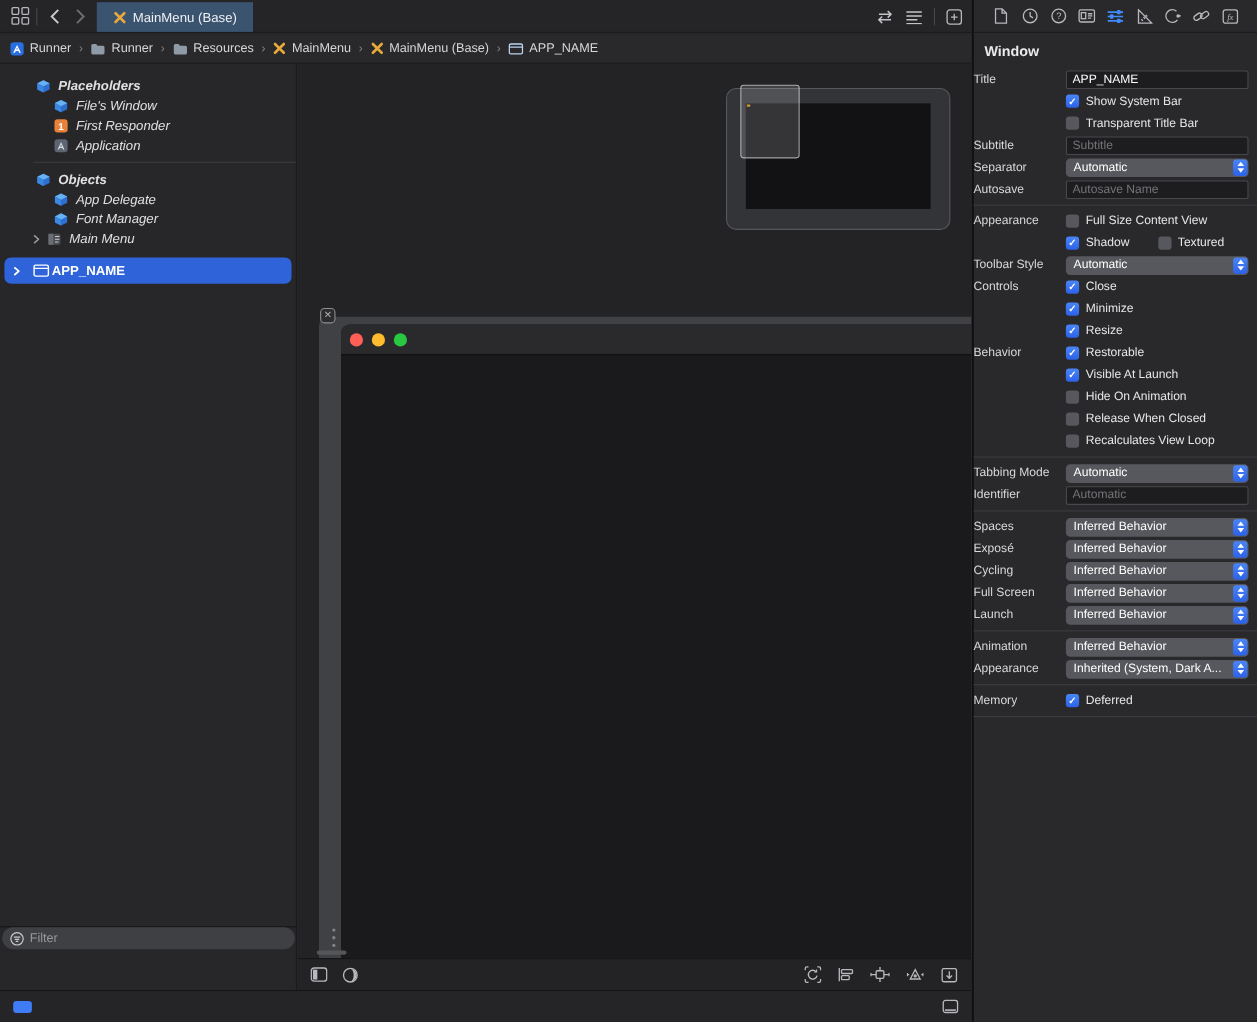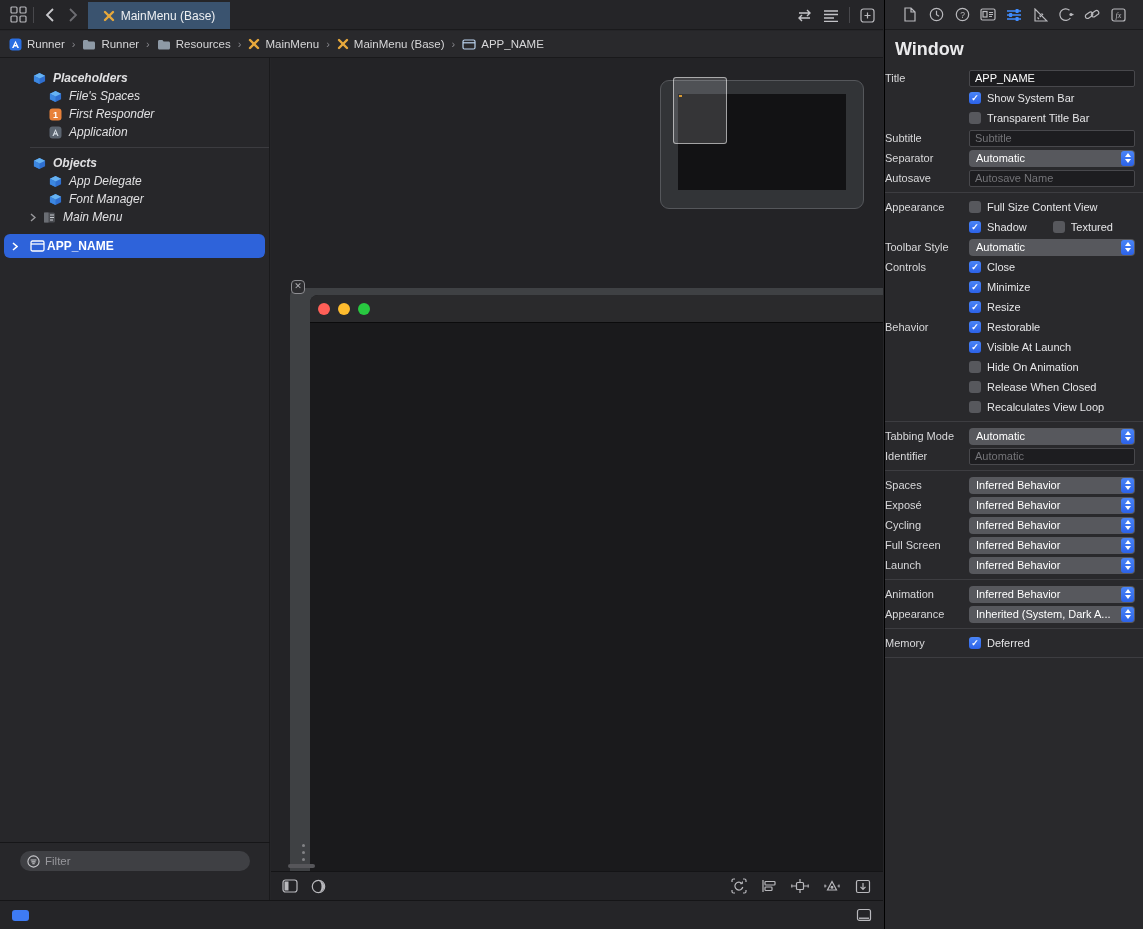--- a/index.html
+++ b/index.html
@@ -31,21 +31,21 @@
   .trow .icon { width:14px; height:14px; flex:none; display:flex; align-items:center; justify-content:center; }
   .trow .lbl { margin-left:7px; white-space:nowrap;font-style:italic; }
   .thead .lbl { font-weight:bold; }
   .tsep { height:1px; background:#3c3c40; margin:6px 0 6px 30px; }
   .disc { width:10px; color:#9a9a9e; font-size:10px; text-align:center; flex:none; }
   .sel-row { margin:8px 4px 0 4px; height:24px; border-radius:6px; background:#2e63da; display:flex; align-items:center;
              color:#fff; font-weight:bold; font-size:12px; padding-left:8px; }
   .sel-row .disc { color:#fff; }
 
   .filterbar { position:absolute; left:0; bottom:29px; width:270px; height:29px; border-top:1px solid #161618;
-               display:flex; align-items:flex-end; padding:0 20px; }
+               display:flex; align-items:flex-start; padding:0 2px; }
   .filterfield { flex:1; height:20px; background:#3f4044; border-radius:10px; display:flex; align-items:center; padding:0 7px; }
   .filterfield input { flex:1; background:transparent; border:none; outline:none; color:#e8e8ea; font-size:11.5px; margin-left:5px; }
   .filterfield input::placeholder { color:#97979c; }
 
   .canvas { position:absolute; left:271px; top:58px; width:612px; height:842px; background:#232326; overflow:hidden; }
 
   
   .mini-screen { position:absolute; left:389px; top:22px; width:204px; height:129px; background:#323437;
                  border:1px solid #55575b; border-radius:9px; }
   .mini-display { position:absolute; left:407px; top:36px; width:168px; height:96px; background:#121214; }
@@ -71,21 +71,21 @@
 
   .statusbar { position:absolute; left:0; bottom:0; width:883px; height:29px; background:#252528; border-top:1px solid #151517;
                display:flex; align-items:center; }
   .pill { width:17px; height:11px; border-radius:3px; background:#3e7bf4; margin-left:12px; }
   .sb-right { margin-left:auto; margin-right:11px; }
 
   
   .inspector { position:absolute; left:884px; top:0; width:259px; height:929px; background:#29292c; font-size:11px; }
   .insp-tabs { height:30px; border-bottom:1px solid #1b1b1d; display:flex; align-items:center; justify-content:center; gap:9px; }
   .itab { width:17px; height:17px; display:flex; align-items:center; justify-content:center; }
-  .insp-h { font-size:18px; font-weight:bold; color:#eaeaec; padding:9px 0 7px 10px; }
+  .insp-h { font-size:13px; font-weight:bold; color:#eaeaec; padding:9px 0 7px 10px; }
 
   .row { display:flex; align-items:center; height:18px; margin:2px 8px 2px 0; }
   .rlabel { width:84px; text-align:left; padding-right:8px; color:#d8d8da; flex:none; white-space:nowrap; }
   .rctl { flex:1; min-width:0; display:flex; align-items:center; }
   .cb { width:12px; height:12px; border-radius:3px; background:#57585d; margin-right:6px; position:relative; flex:none; }
   .cb.checked { background:linear-gradient(#4a85f7,#2c62e8); }
   .cb.checked::after { content:"✓"; position:absolute; inset:0; color:#fff; font-size:9px; line-height:12px; text-align:center; font-weight:bold; }
   .cbtext { color:#e6e6e8; white-space:nowrap; }
   .tf { flex:1; min-width:0; height:17px; background:#1d1d20; border:1px solid #48484c; border-radius:2px;
         color:#fff; font-size:11px; padding:0 5px; outline:none; font-family:"Liberation Sans",sans-serif; }
@@ -248,21 +248,21 @@
           <span class="lbl">Placeholders</span>
         </div>
         <div class="trow" style="padding-left:48px">
           <span class="icon">
             <svg width="13" height="13" viewBox="0 0 14 14">
                 <path d="M7 1 13 4v6L7 13 1 10V4z" fill="#2f6fd0"></path>
                 <path d="M7 1 13 4 7 7 1 4z" fill="#66b2f2"></path>
                 <path d="M7 7v6L1 10V4z" fill="#3c87e0"></path>
               </svg>
           </span>
-          <span class="lbl">File's Spaces</span>
+          <span class="lbl">File's Window</span>
         </div>
         <div class="trow" style="padding-left:48px">
           <span class="icon">
             <svg width="13" height="13" viewBox="0 0 13 13">
                 <rect x="0.5" y="0.5" width="12" height="12" rx="3" fill="#e8813a"></rect>
                 <text x="6.5" y="9.8" font-size="9" font-weight="bold" fill="#fff" text-anchor="middle" font-family="Liberation Sans,sans-serif">1</text>
               </svg>
           </span>
           <span class="lbl">First Responder</span>
         </div>

